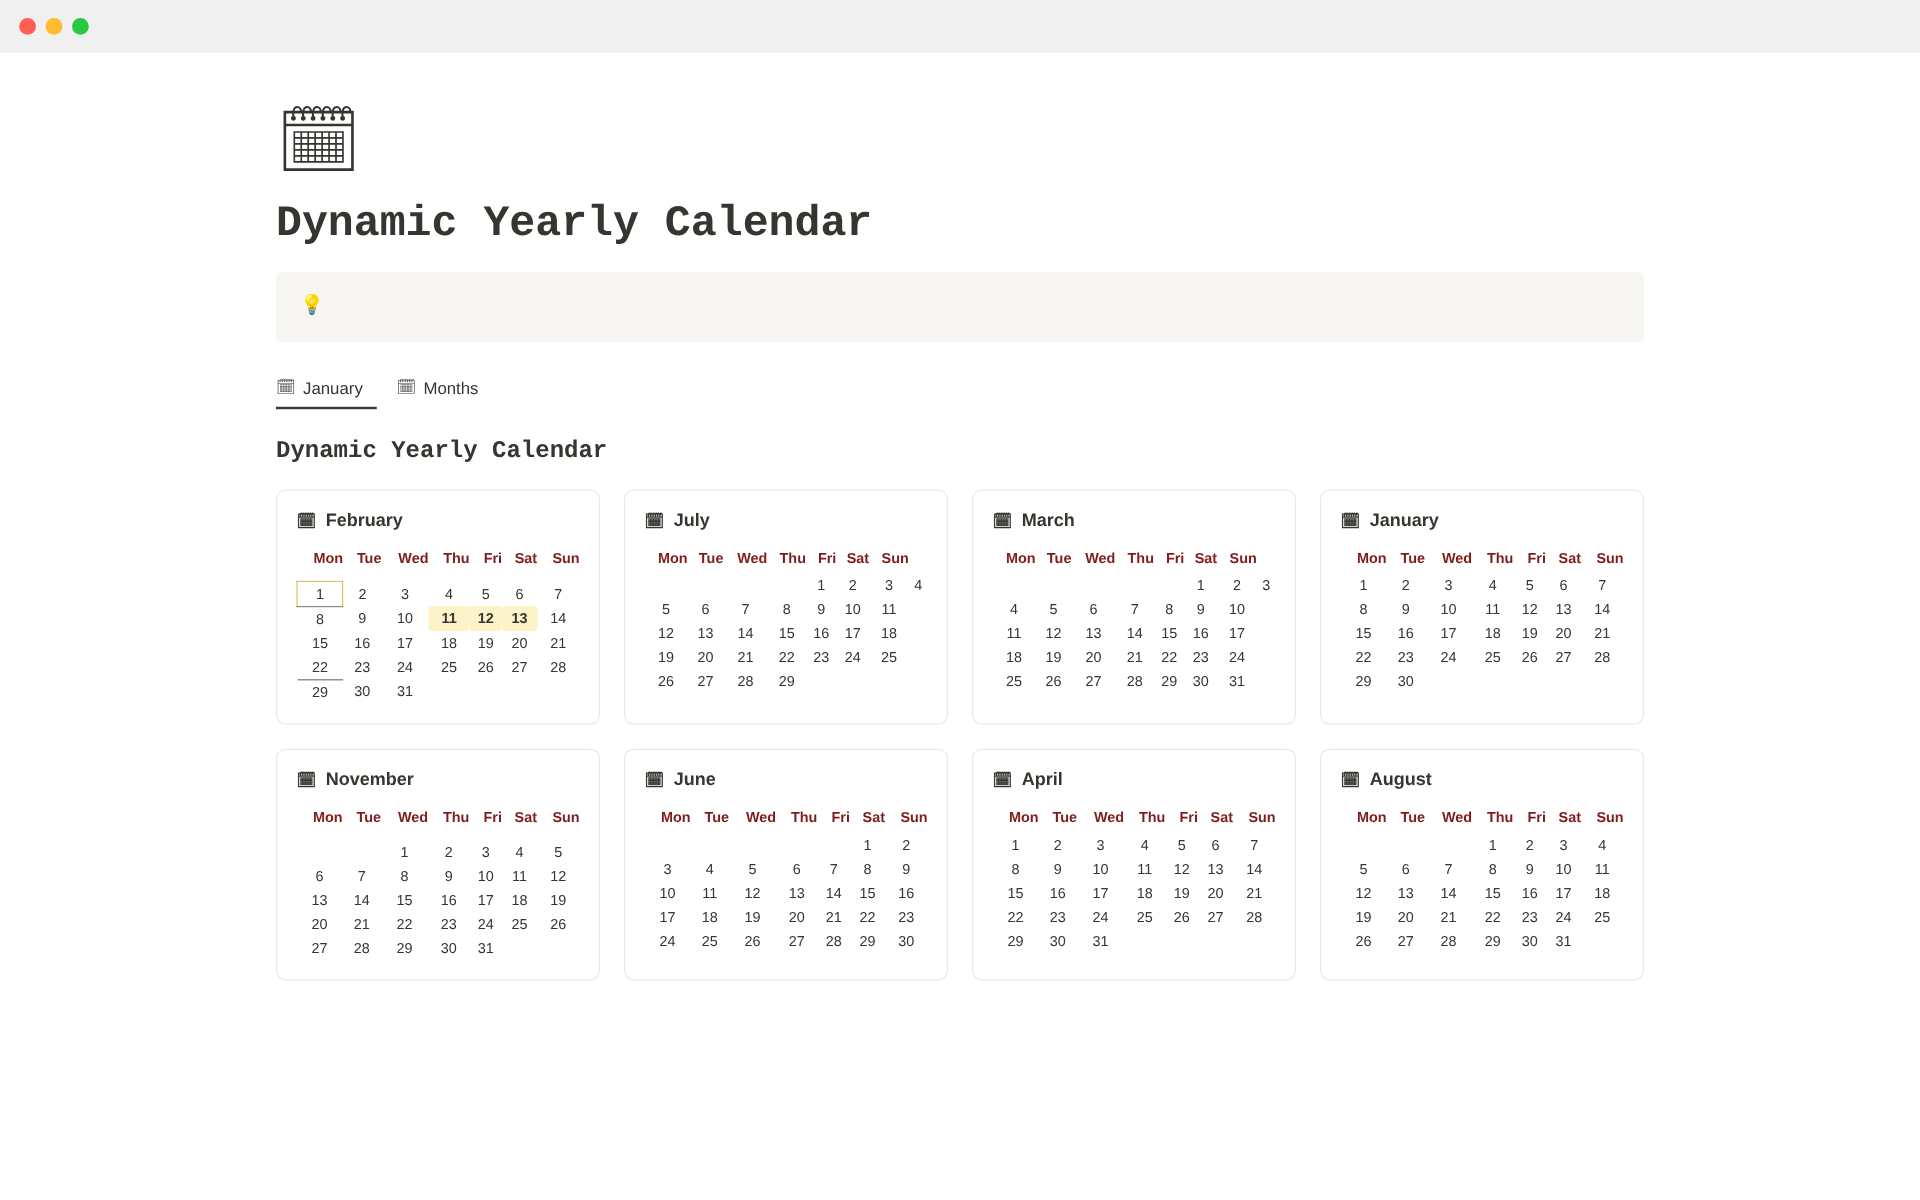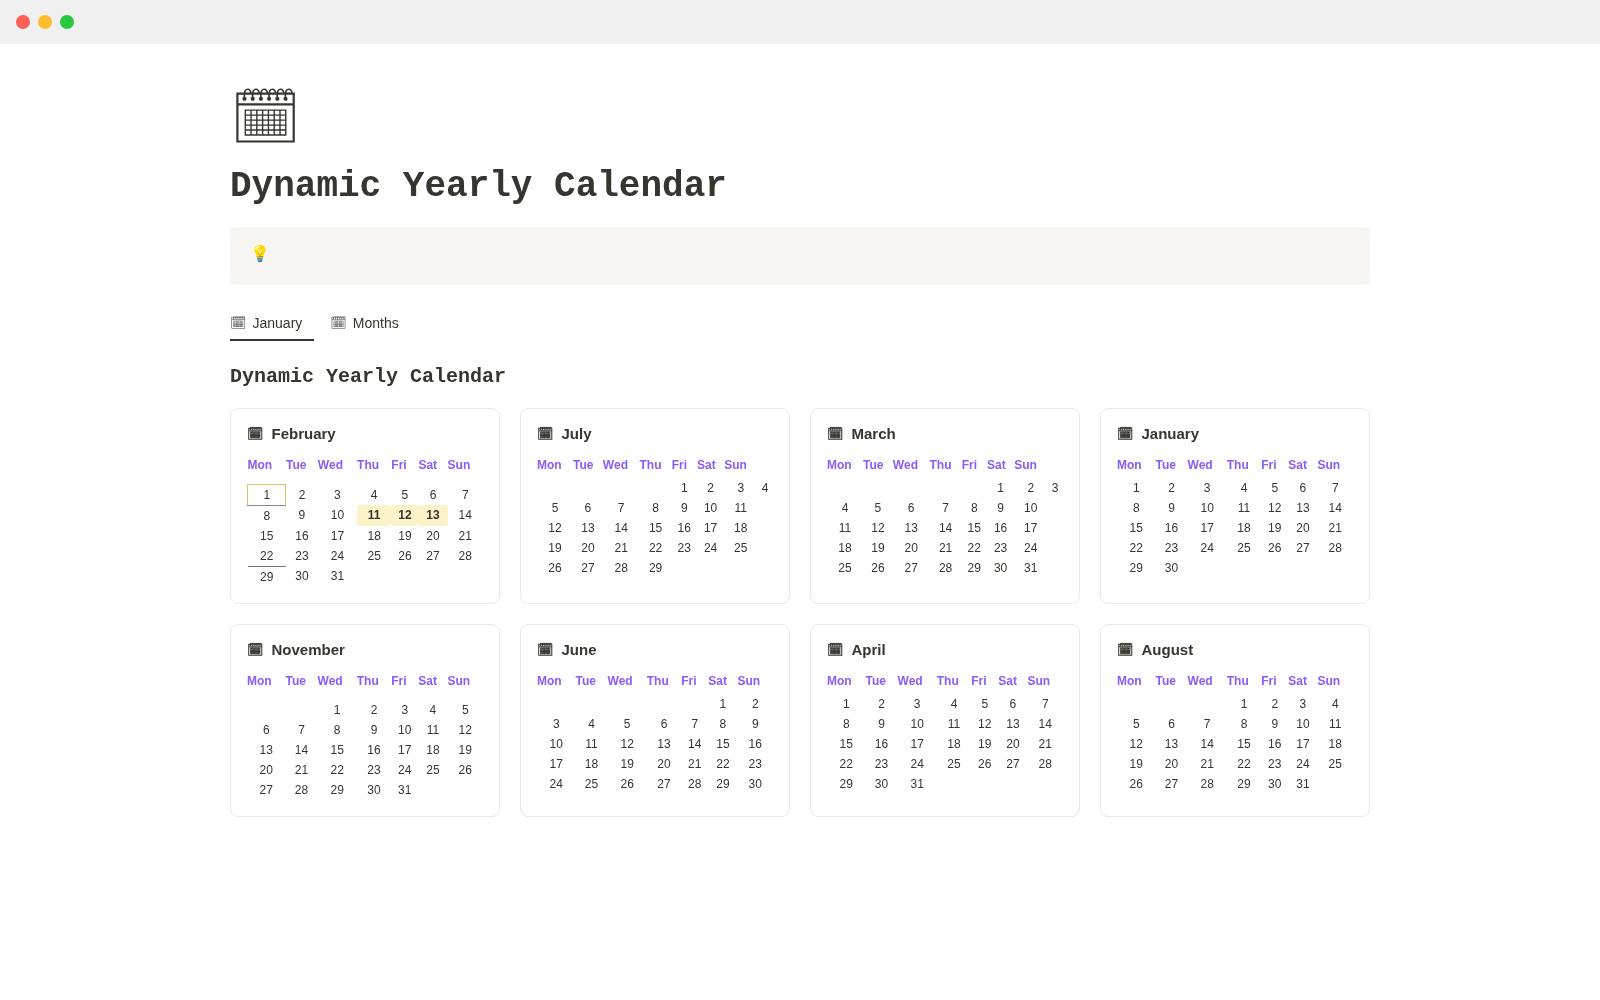--- a/index.html
+++ b/index.html
@@ -116,22 +116,22 @@
     }
     .month-header .cal-icon { font-size: 13px; }
 
     .cal-table {
       width: 100%;
       border-collapse: collapse;
     }
     .cal-table th {
       font-size: 12px;
       font-weight: 600;
-      color: #8b5cf6;
-      text-align: left;
+      color: #7f1d1d;
+      text-align: right;
       padding: 2px 0 6px 0;
     }
     .cal-table td {
       font-size: 12px;
       text-align: center;
       padding: 3px 2px;
       color: #37352f;
     }
     .cal-table td.highlighted {
       background: #fdf3c8;

